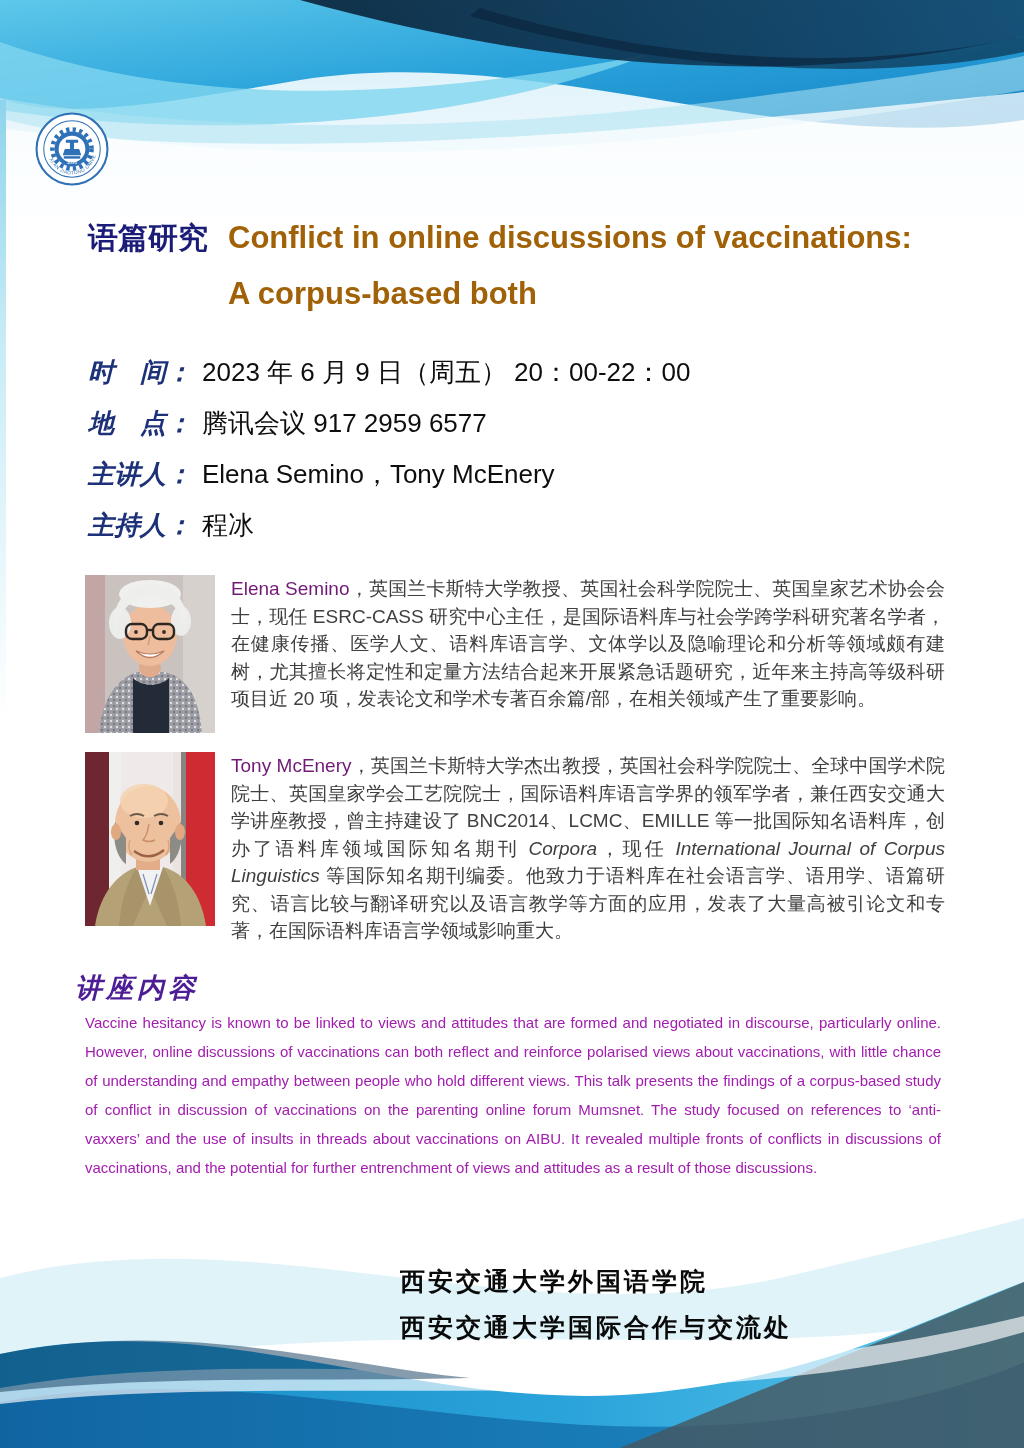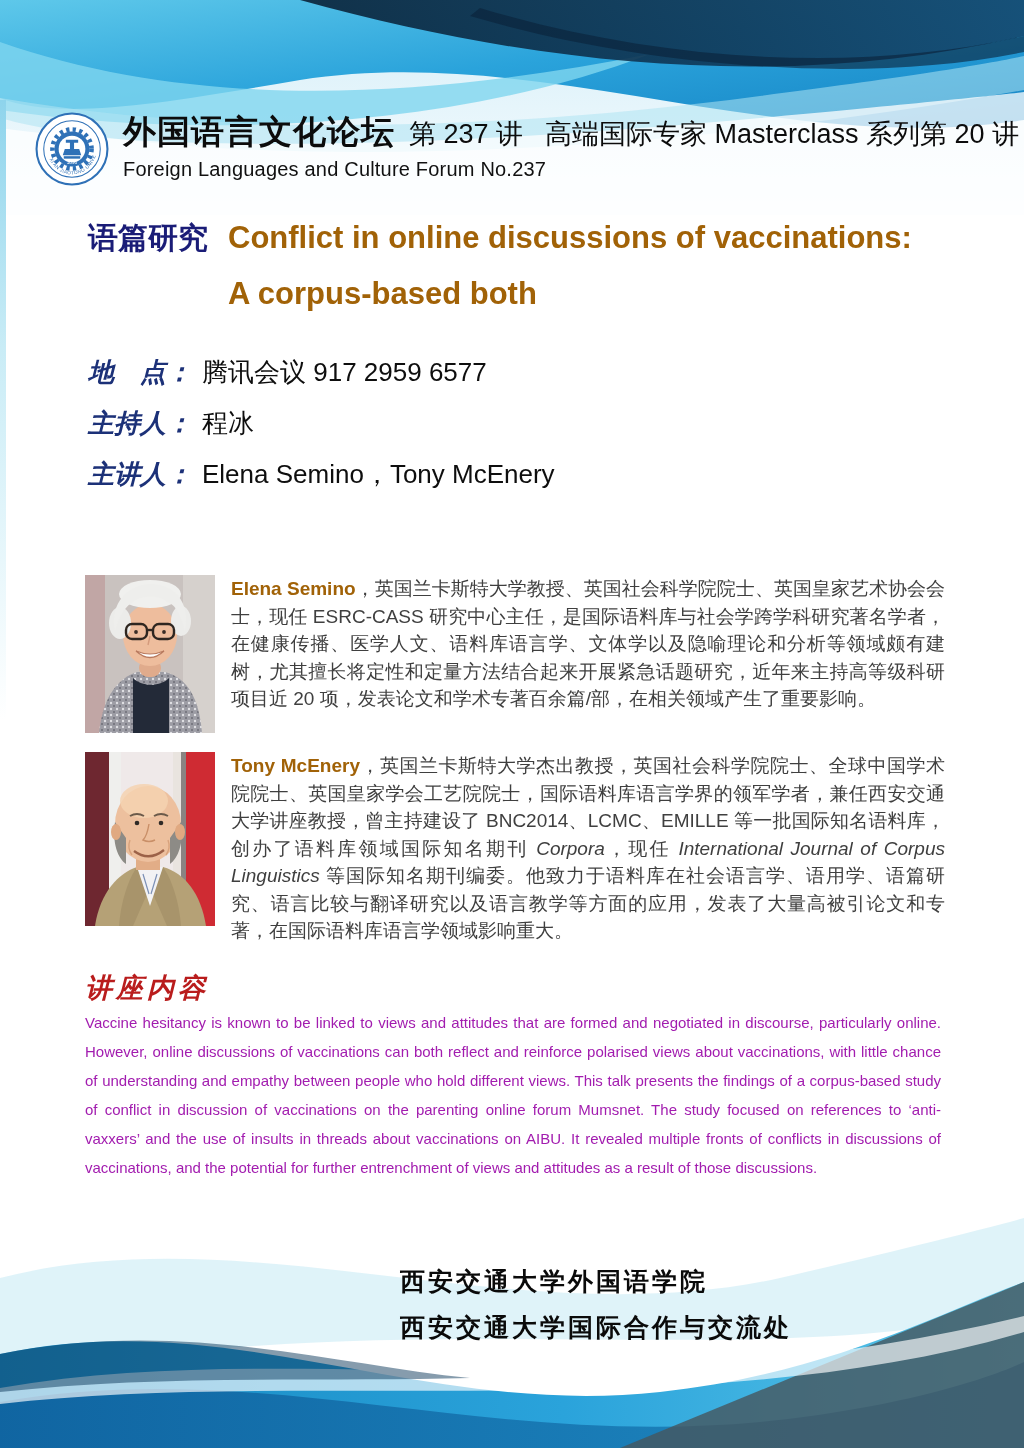--- a/index.html
+++ b/index.html
@@ -32,24 +32,24 @@
   .info-row{display:flex;align-items:baseline;margin-bottom:17px;height:34px;}
   .info-label{font-size:26px;font-weight:700;color:#1c3178;white-space:pre;font-style:italic;}
   .info-value{font-size:26px;color:#0e0e0e;margin-left:10px;white-space:nowrap;}
   
   .bio-row{position:absolute;left:85px;width:860px;z-index:5;display:flex;}
   .bio-row.first{top:575px;}
   .bio-row.second{top:752px;}
   .bio-photo{flex:0 0 130px;}
   .bio-photo svg{display:block;}
   .bio-text{margin-left:16px;font-size:19px;line-height:27.5px;color:#3f3f3f;text-align:justify;}
-  .bio-text span[data-b]{font-weight:700;color:#a16207;}
-  
-  .abstract-heading{position:absolute;top:970px;left:85px;z-index:5;
-    font-size:27px;font-weight:700;font-style:italic;color:#b91c1c;letter-spacing:4px;}
+  .bio-text span[data-b]{font-weight:400;color:#701a75;}
+  
+  .abstract-heading{position:absolute;top:970px;left:75px;z-index:5;
+    font-size:27px;font-weight:700;font-style:italic;color:#4c1d95;letter-spacing:4px;}
   .abstract-body{position:absolute;top:1008px;left:85px;width:856px;z-index:5;
     font-size:15px;line-height:29px;color:#a21caf;text-align:justify;}
   
   .footer-orgs{position:absolute;top:1258px;left:400px;width:600px;z-index:6;text-align:left;}
   .footer-line{font-size:25px;font-weight:600;color:#0a0a0a;letter-spacing:3px;line-height:46px;white-space:nowrap;}
 </style>
 </head>
 <body>
 
 <div class="poster">
@@ -93,46 +93,46 @@
       <path d="M30,27 h12 v3 h-4 v6 h5 l2,6 H27 l2,-6 h5 v-6 h-4 Z" fill="#2f71b7"></path>
       <rect x="28" y="43" width="16" height="2.4" fill="#2f71b7"></rect>
       <text x="36" y="50.5" font-size="4.6" text-anchor="middle" fill="#ffffff">1896</text>
       <defs>
           <path id="arcBottom" d="M13,42 A23.5,23.5 0 0,0 59,42"></path>
         </defs>
       <text font-size="4.6" fill="#2f71b7" letter-spacing=".4">
         <textPath href="#arcBottom" startOffset="6%">XI'AN JIAOTONG UNIVERSITY</textPath>
       </text>
     </svg>
-    <div class="header-text">
-      <div class="forum-line"><span>外国语言文化论坛</span><span class="session">第 237 讲</span><span class="series">高端国际专家 Masterclass 系列第 20 讲</span></div>
-      <div class="forum-en">Foreign Languages and Culture Forum No.237</div>
-    </div>
   </div>
 
   <div class="title-block">
     <div class="title-label">语篇研究</div>
     <div class="title-lines">
       <div class="title-line">Conflict in online discussions of vaccinations:</div>
       <div class="title-line second">A corpus-based both</div>
     </div>
   </div>
 
   <div class="info-list">
     <div class="info-row">
+      <span class="info-label">时　间：</span>
+      <span class="info-value">2023 年 6 月 9 日（周五） 20：00-22：00</span>
+    </div>
+    <div class="info-row">
       <span class="info-label">地　点：</span>
       <span class="info-value">腾讯会议 917 2959 6577</span>
     </div>
     <div class="info-row">
+      <span class="info-label">主讲人：</span>
+      <span class="info-value">Elena Semino，Tony McEnery</span>
+    </div>
+    <div class="info-row">
       <span class="info-label">主持人：</span>
       <span class="info-value">程冰</span>
-    </div>
-    <div class="info-row">
-      <span class="info-label">主讲人：</span>
-      <span class="info-value">Elena Semino，Tony McEnery</span>
     </div>
   </div>
 
   <div class="bio-row first">
     <div class="bio-photo">
       <svg width="130" height="158" viewBox="0 0 130 158">
         <defs>
           <pattern id="knit" width="6" height="6" patternUnits="userSpaceOnUse">
             <rect width="6" height="6" fill="#9c9ca4"></rect>
             <circle cx="2" cy="2" r="1.2" fill="#e0e0e4"></circle>

